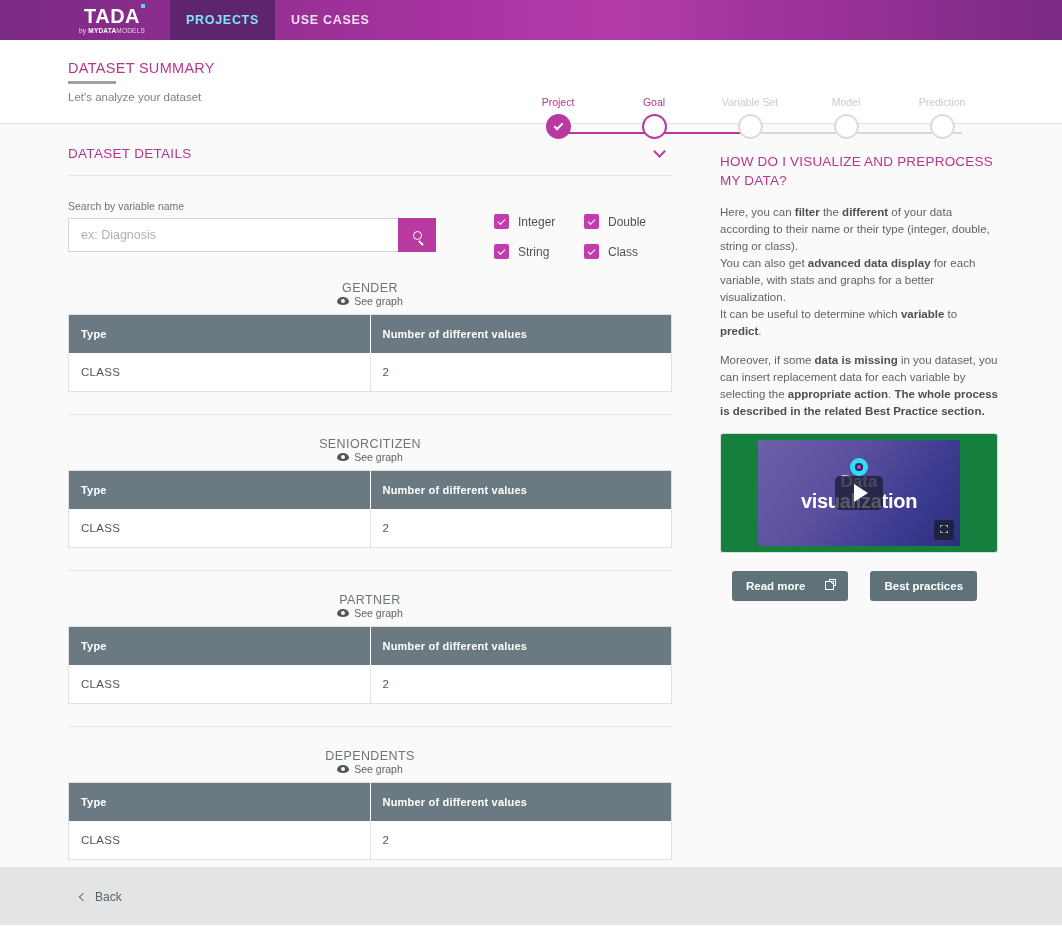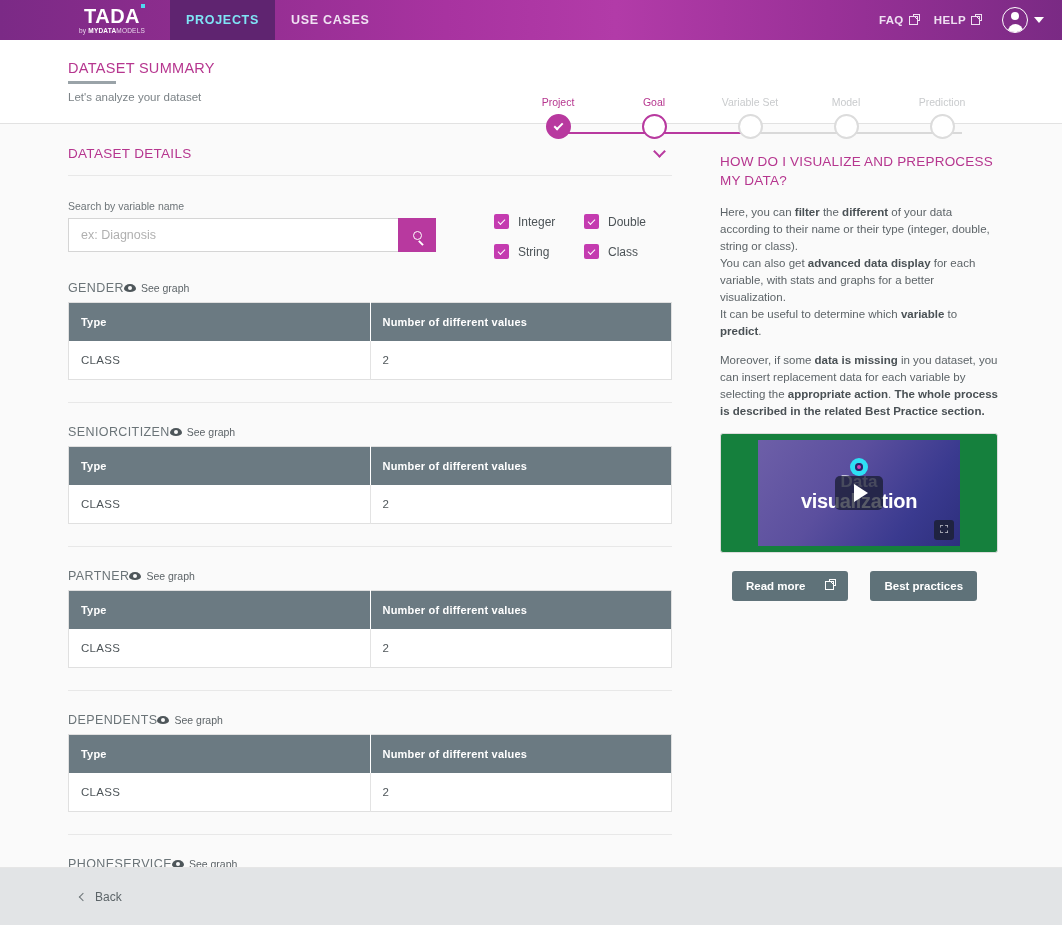--- a/index.html
+++ b/index.html
@@ -180,22 +180,23 @@
   .chk-box i {
     display: block; width: 7px; height: 4px;
     border-left: 1.8px solid #fff; border-bottom: 1.8px solid #fff;
     transform: rotate(-45deg); margin-top: -2px;
   }
   .chk-label { font-size: 12px; color: #4c5357; }
 
   
   .var-block { padding-top: 22px; }
   .var-head {
-    display: flex; align-items: center; justify-content: flex-start;
+    display: flex; align-items: center; justify-content: flex-end;
     padding-bottom: 7px;
+    flex-direction: column;
   }
   .var-name { font-size: 12.5px; color: #6b7478; letter-spacing: 0.4px; }
   .see-graph {
     display: flex; align-items: center; gap: 5px;
     font-size: 10.5px; color: #5d6468; cursor: pointer;
   }
   .eye {
     width: 12px; height: 8px; border-radius: 50% / 60% 60% 40% 40%;
     background: #4e565a; display: flex; align-items: center; justify-content: center;
   }
@@ -312,34 +313,20 @@
     <div class="logo-sub">
       <span>by </span><b>MYDATA</b><span>MODELS</span>
     </div>
   </div>
 
   <div class="nav-items">
     <a class="nav-item active">PROJECTS</a>
     <a class="nav-item">USE CASES</a>
   </div>
 
-  <div class="nav-right">
-    <div class="nav-link">
-      <span>FAQ</span>
-      <span class="ext-ico"></span>
-    </div>
-    <div class="nav-link">
-      <span>HELP</span>
-      <span class="ext-ico"></span>
-    </div>
-    <div class="avatar-box">
-      <span class="avatar"></span>
-      <span class="caret-down"></span>
-    </div>
-  </div>
 </div>
 
 <div class="page-head">
   <div class="head-left">
     <div class="head-title">DATASET SUMMARY</div>
     <div class="head-rule"></div>
     <div class="head-sub">Let's analyze your dataset</div>
   </div>
 
   <div class="stepper">

